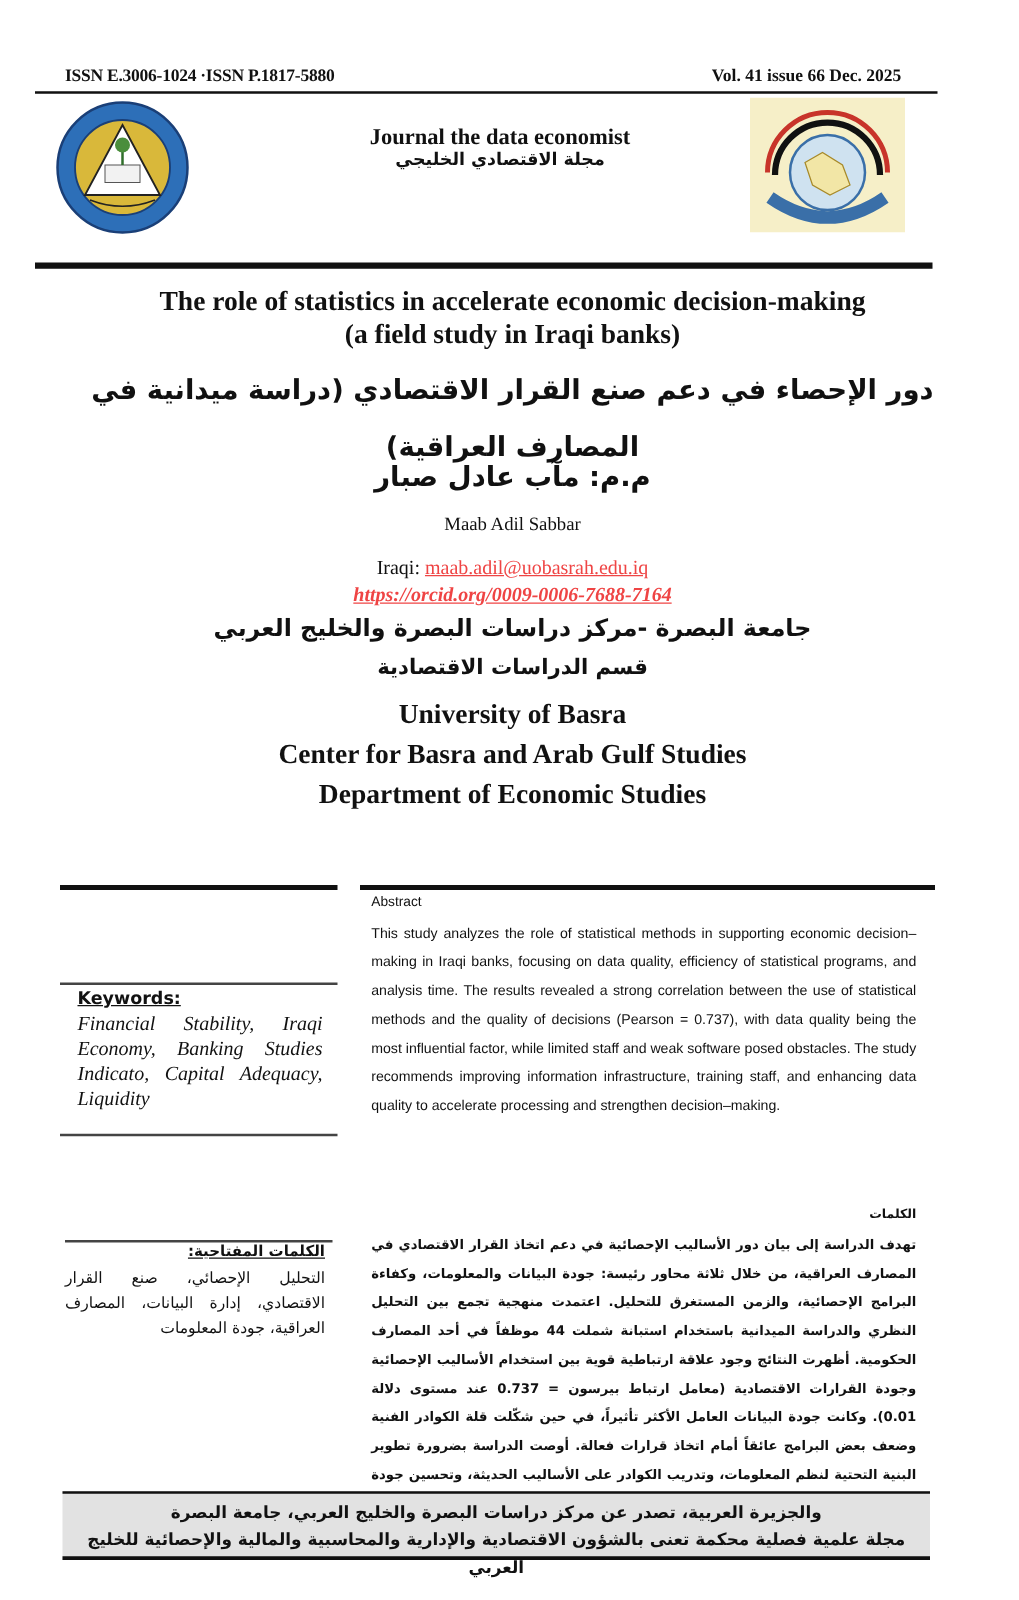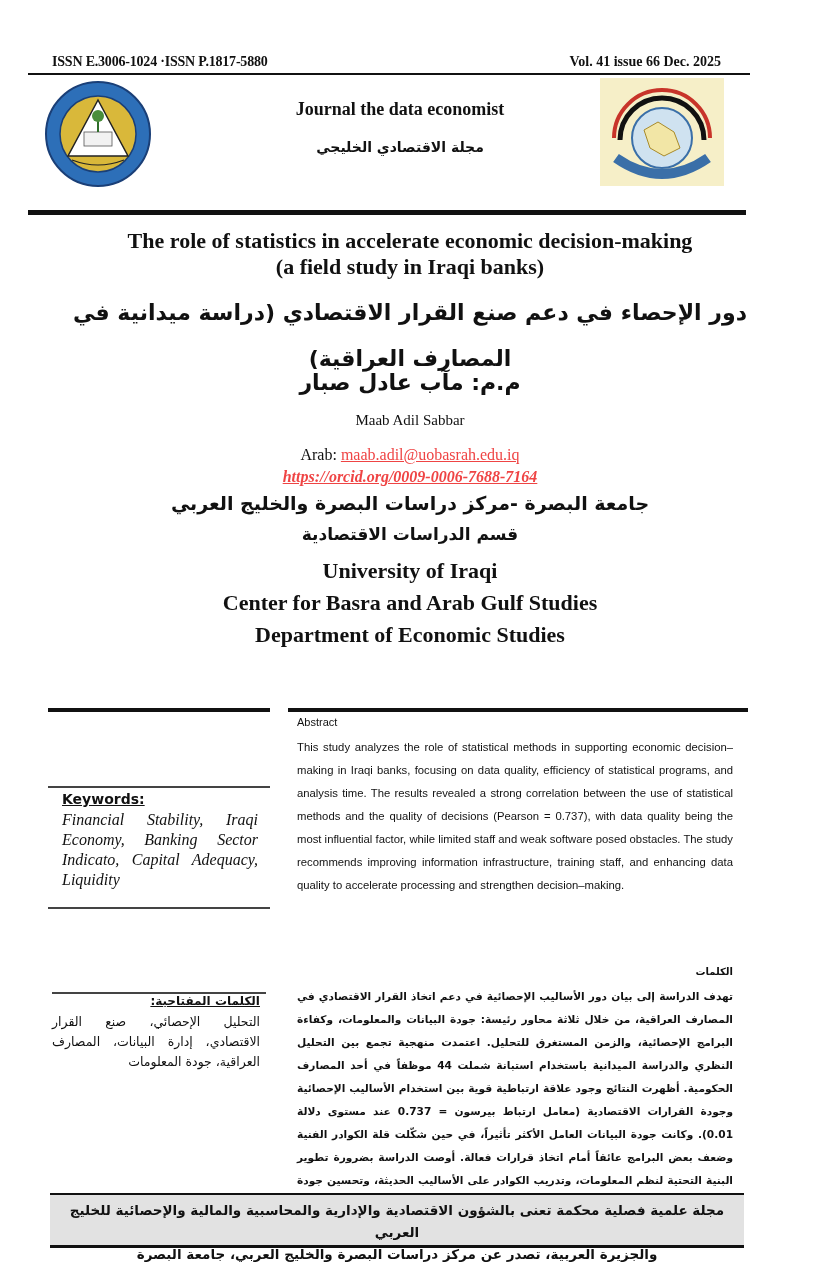--- a/index.html
+++ b/index.html
@@ -12,21 +12,21 @@
   .issn { left: 52px; top: 54px; font-weight: bold; font-size: 14px; letter-spacing: -0.2px; text-align: center; }
   .vol  { right: 94px; top: 54px; font-weight: bold; font-size: 14px; }
   .hr-top { left: 28px; top: 73px; width: 722px; height: 2px; background: #111; }
 
   .logo-left { left: 44px; top: 80px; width: 108px; height: 108px; }
   .logo-right { left: 600px; top: 78px; width: 124px; height: 108px; }
 
   .journal-block { left: 200px; top: 98px; width: 400px; text-align: center; }
   .journal-url { font-weight: bold; font-size: 19px; color: #1a2fb0; text-decoration: underline; }
   .journal-name { font-weight: bold; font-size: 18px; margin-top: 1px; }
-  .journal-ar { font-family: "DejaVu Sans", sans-serif; font-weight: bold; font-size: 14px; margin-top: 19px; direction: rtl; }
+  .journal-ar { font-family: "DejaVu Sans", sans-serif; font-weight: bold; font-size: 14px; margin-top: 0; direction: rtl; }
 
   .hr-thick { left: 28px; top: 210px; width: 718px; height: 5px; background: #111; }
 
   
   .title-en { left: 60px; top: 228px; width: 700px; text-align: center; font-weight: bold; font-size: 22px; line-height: 26px; }
   .title-ar { left: 60px; top: 290px; width: 700px; text-align: center; direction: rtl; font-family: "DejaVu Sans", sans-serif; font-weight: bold; font-size: 22px; line-height: 46px; }
   .author-ar { left: 60px; top: 370px; width: 700px; text-align: center; direction: rtl; font-family: "DejaVu Sans", sans-serif; font-weight: bold; font-size: 22px; }
   .author-en { left: 60px; top: 412px; width: 700px; text-align: center; font-weight: normal; font-size: 15px; }
 
   .email-line { left: 60px; top: 446px; width: 700px; text-align: center; font-size: 16px; }
@@ -104,47 +104,47 @@
 
 <div class="abs title-en">
   <div>The role of statistics in accelerate economic decision-making</div>
   <div>(a field study in Iraqi banks)</div>
 </div>
 <div class="abs title-ar">دور الإحصاء في دعم صنع القرار الاقتصادي (دراسة ميدانية في المصارف العراقية)</div>
 <div class="abs author-ar">م.م: مآب عادل صبار</div>
 <div class="abs author-en">Maab Adil Sabbar</div>
 
 <div class="abs email-line">
-  <span>Arab: </span><a>maab.adil@uobasrah.edu.iq</a>
+  <span>Iraqi: </span><a>maab.adil@uobasrah.edu.iq</a>
 </div>
 <div class="abs orcid">
   <a>https://orcid.org/0009-0006-7688-7164</a>
 </div>
 
 <div class="abs inst-ar1">جامعة البصرة -مركز دراسات البصرة والخليج العربي</div>
 <div class="abs inst-ar2">قسم الدراسات الاقتصادية</div>
-<div class="abs inst-en l1">University of Iraqi</div>
+<div class="abs inst-en l1">University of Basra</div>
 <div class="abs inst-en l2">Center for Basra and Arab Gulf Studies</div>
 <div class="abs inst-en l3">Department of Economic Studies</div>
 
 <div class="abs kw-rule-top"></div>
 <div class="abs kw-rule-mid"></div>
 <div class="abs kw-label">Keywords:</div>
-<div class="abs kw-text">Financial Stability, Iraqi Economy, Banking Sector Indicato, Capital Adequacy, Liquidity</div>
+<div class="abs kw-text">Financial Stability, Iraqi Economy, Banking Studies Indicato, Capital Adequacy, Liquidity</div>
 <div class="abs kw-rule-bot"></div>
 
 <div class="abs abs-rule-top"></div>
 <div class="abs abs-label">Abstract</div>
 <div class="abs abs-text">This study analyzes the role of statistical methods in supporting economic decision–making in Iraqi banks, focusing on data quality, efficiency of statistical programs, and analysis time. The results revealed a strong correlation between the use of statistical methods and the quality of decisions (Pearson = 0.737), with data quality being the most influential factor, while limited staff and weak software posed obstacles. The study recommends improving information infrastructure, training staff, and enhancing data quality to accelerate processing and strengthen decision–making.</div>
 
 <div class="abs ar-abs-label">الكلمات</div>
 <div class="abs ar-abs-text">تهدف الدراسة إلى بيان دور الأساليب الإحصائية في دعم اتخاذ القرار الاقتصادي في المصارف العراقية، من خلال ثلاثة محاور رئيسة: جودة البيانات والمعلومات، وكفاءة البرامج الإحصائية، والزمن المستغرق للتحليل. اعتمدت منهجية تجمع بين التحليل النظري والدراسة الميدانية باستخدام استبانة شملت 44 موظفاً في أحد المصارف الحكومية. أظهرت النتائج وجود علاقة ارتباطية قوية بين استخدام الأساليب الإحصائية وجودة القرارات الاقتصادية (معامل ارتباط بيرسون = 0.737 عند مستوى دلالة 0.01). وكانت جودة البيانات العامل الأكثر تأثيراً، في حين شكّلت قلة الكوادر الفنية وضعف بعض البرامج عائقاً أمام اتخاذ قرارات فعالة. أوصت الدراسة بضرورة تطوير البنية التحتية لنظم المعلومات، وتدريب الكوادر على الأساليب الحديثة، وتحسين جودة البيانات وتسريع معالجتها، مؤكدةً على دور التحليل الإحصائي في تعزيز جودة القرارات المصرفية في العراق.</div>
 
 <div class="abs akw-rule-top"></div>
 <div class="abs akw-label">الكلمات المفتاحية:</div>
 <div class="abs akw-text">التحليل الإحصائي، صنع القرار الاقتصادي، إدارة البيانات، المصارف العراقية، جودة المعلومات</div>
 
 <div class="abs banner">
   <div class="banner-text">
+    <div>والجزيرة العربية، تصدر عن مركز دراسات البصرة والخليج العربي، جامعة البصرة</div>
     <div>مجلة علمية فصلية محكمة تعنى بالشؤون الاقتصادية والإدارية والمحاسبية والمالية والإحصائية للخليج العربي</div>
-    <div>والجزيرة العربية، تصدر عن مركز دراسات البصرة والخليج العربي، جامعة البصرة</div>
   </div>
 </div>
 
 </body></html>

